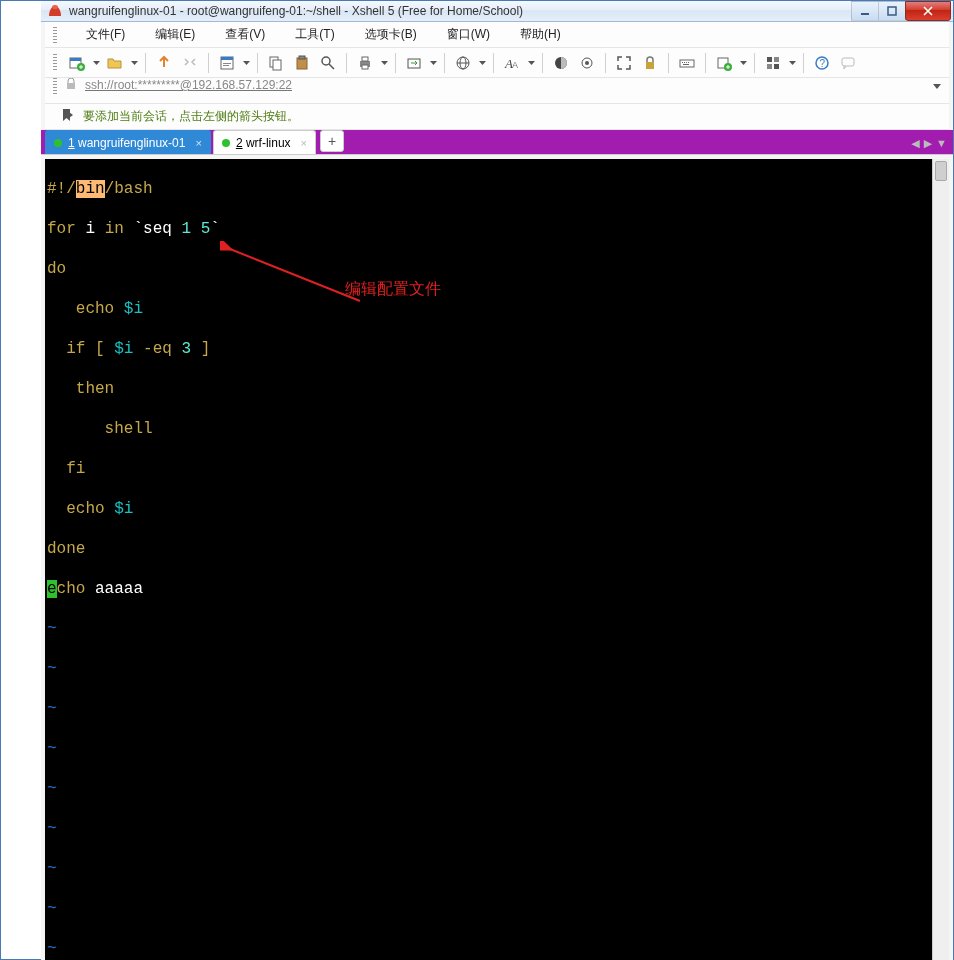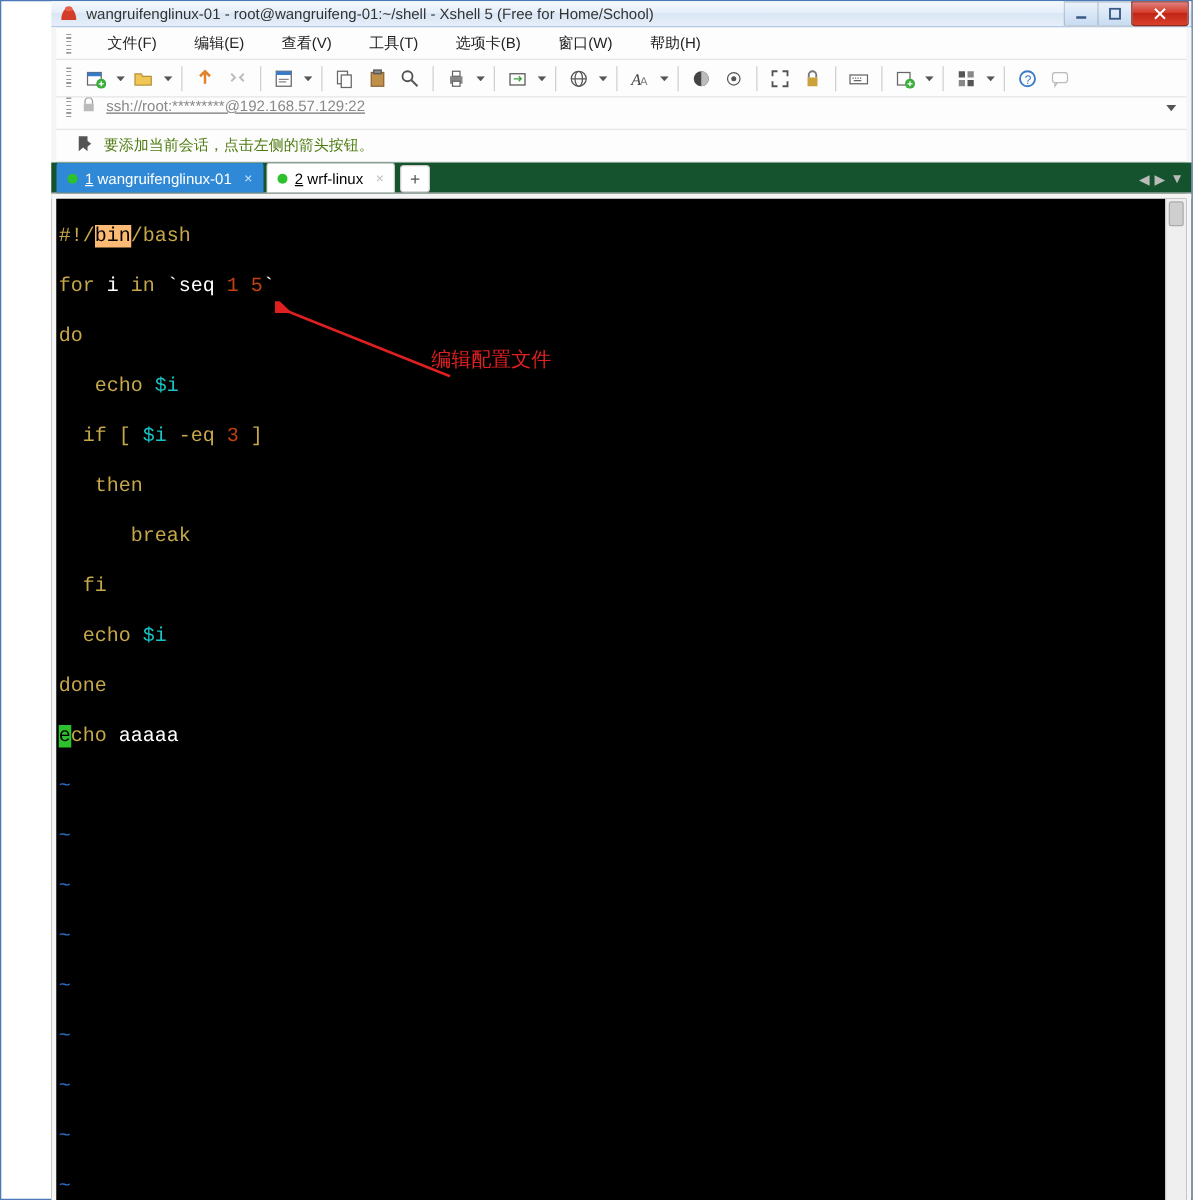--- a/index.html
+++ b/index.html
@@ -21,36 +21,36 @@
 .toolbar { height:30px; display:flex; align-items:center; padding:0 8px; gap:2px; border-bottom:1px solid #e5e5e5; }
 .toolbar .grip { width:4px; height:18px; background:repeating-linear-gradient(to bottom,#999 0 1px,transparent 1px 3px); margin-right:6px; }
 .tb { width:24px; height:24px; display:flex; align-items:center; justify-content:center; border-radius:2px; }
 .tb svg { display:block; }
 .tb-sep { width:1px; height:20px; background:#d0d0d0; margin:0 4px; }
 .tb-dd { width:10px; display:flex; align-items:center; justify-content:center; }
 .addrbar { height:26px; display:flex; align-items:flex-start; padding:0 8px; gap:8px; border-bottom:1px solid #e5e5e5; color:#777;text-decoration:underline; }
 .addrbar .grip { width:4px; height:16px; background:repeating-linear-gradient(to bottom,#999 0 1px,transparent 1px 3px); }
 .addr-text { flex:1; color:#888; }
 .hintbar { height:26px; display:flex; align-items:center; padding:0 8px; gap:8px; border-bottom:1px solid #e5e5e5; color:#4d7c0f; }
-.tabbar { height:28px; background:#14532d; display:flex; align-items:flex-end; padding:0 4px; border-bottom:1px solid #ccc; position:relative; }
+.tabbar { height:28px; background:#a21caf; display:flex; align-items:flex-start; padding:0 4px; border-bottom:1px solid #ccc; position:relative; }
 .tab { height:24px; display:flex; align-items:center; padding:0 8px; gap:6px; border:1px solid #ccc; border-bottom:none; background:#fff; margin-right:2px; border-radius:3px 3px 0 0; font-size:12px; }
 .tab.active { background:#2f89d6; color:#fff; border-color:#2f89d6; }
 .tab .dot { width:8px; height:8px; border-radius:50%; }
 .tab .close-x { font-size:11px; color:#bbb; margin-left:4px; }
 .tab.active .close-x { color:#cfe6fa; }
 .tab-add { width:24px; height:22px; border:1px solid #ccc; display:flex; align-items:center; justify-content:center; border-radius:3px; margin-left:2px; background:#fff; font-size:14px; color:#555; }
 .tab-nav { position:absolute; right:6px; bottom:4px; display:flex; gap:4px; color:#bbb; font-size:11px; }
 .terminal-wrap { flex:1; position:relative; background:#000; border-left:4px solid #f5f5f5; border-right:4px solid #f5f5f5; border-top:4px solid #f5f5f5; display:flex; }
 .terminal { flex:1; font-family:Consolas,"Courier New",monospace; font-size:16px; line-height:20px; color:#fff; padding:0 2px; position:relative; white-space:pre; overflow:hidden; }
 .terminal .tilde { color:#2a6fc9; }
 .kw { color:#c6a84a; }
 .hl { background:#fdba74; color:#000; }
 .var { color:#19c2c2; }
 .str { color:#ffffff;margin-top:35px; }
-.num { color:#c2410c; }
+.num { color:#5eead4; }
 .cursor-block { background:#2dc22d; color:#000; }
 .vscroll { width:17px; background:#efefef; border-left:1px solid #ccc; position:relative; }
 .vscroll .thumb { position:absolute; left:2px; right:2px; top:2px; height:20px; background:#cfcfcf; border:1px solid #aaa; border-radius:2px; }
 .annotation { position:absolute; pointer-events:none; }
 .annotation-text { color:#e02020; font-size:16px; font-family:"SimSun","Microsoft YaHei",sans-serif; }
 .underline-first::first-letter { text-decoration:underline; }
 </style>
 </head>
 <body>
 
@@ -335,21 +335,21 @@
   </div>
 
   <div class="terminal-wrap">
     <div class="terminal">
 <div><span class="kw">#!/</span><span class="hl">bin</span><span class="kw">/bash</span></div>
 <div><span class="kw">for</span><span> i </span><span class="kw">in</span><span class="str"> `seq </span><span class="num">1 5</span><span class="str">`</span></div>
 <div><span class="kw">do</span></div>
 <div><span class="kw">   echo </span><span class="var">$i</span></div>
 <div><span class="kw">  if </span><span class="kw">[ </span><span class="var">$i </span><span class="kw">-eq </span><span class="num">3 </span><span class="kw">]</span></div>
 <div><span class="kw">   then</span></div>
-<div><span class="kw">      break</span></div>
+<div><span class="kw">      shell</span></div>
 <div><span class="kw">  fi</span></div>
 <div><span class="kw">  echo </span><span class="var">$i</span></div>
 <div><span class="kw">done</span></div>
 <div><span class="cursor-block">e</span><span class="kw">cho </span><span class="str">aaaaa</span></div>
 <div class="tilde">~</div>
 <div class="tilde">~</div>
 <div class="tilde">~</div>
 <div class="tilde">~</div>
 <div class="tilde">~</div>
 <div class="tilde">~</div>

